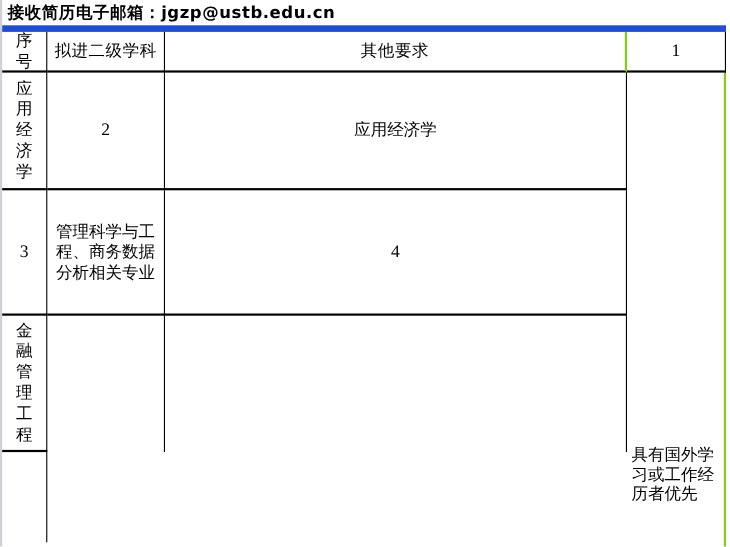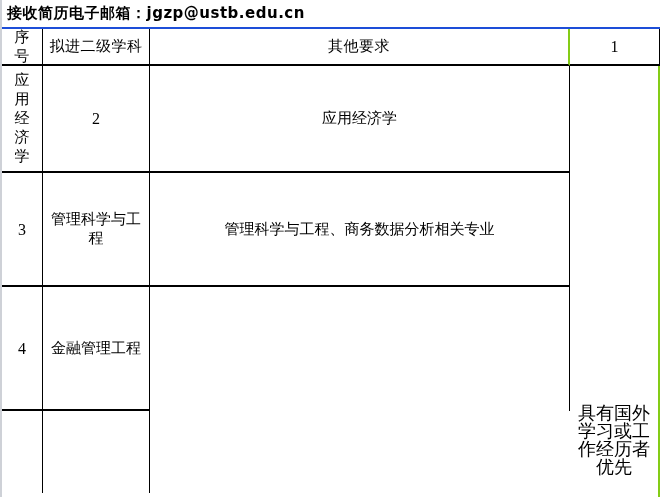--- a/index.html
+++ b/index.html
@@ -24,21 +24,21 @@
     height: 497px;
     background: #ced1d7;
   }
   .email-row {
     position: absolute;
     left: 2px;
     top: 0;
     width: 658px;
     height: 29px;
     box-sizing: border-box;
-    border-bottom: 2px solid #1d4ed8;
+    border-bottom: 6px solid #1d4ed8;
     display: flex;
     align-items: center;
     padding-left: 5px;
     font-size: 15px;
     font-weight: bold;
     letter-spacing: 0.5px;
     white-space: nowrap;
   }
   .tbl {
     position: absolute;
@@ -75,23 +75,23 @@
   }
   .merged {
     grid-column: 4;
     grid-row: 2 / span 5;
     display: block;
     padding: 338px 4px 0 4px;
     border-bottom: none;
   }
   .merged-text {
     display: block;
-    font-size: 18px;
+    font-size: 15px;
     line-height: 18px;
-    text-align: center;
+    text-align: left;
   }
   .cut {
     border-bottom: none;
   }
 </style>
 </head>
 <body>
 
 <div class="page">
 
@@ -111,21 +111,20 @@
       <span class="merged-text">具有国外学习或工作经历者优先</span>
     </div>
 
     <div class="cell num">1</div>
     <div class="cell">应用经济学</div>
 
     <div class="cell num">2</div>
     <div class="cell">应用经济学</div>
 
     <div class="cell num">3</div>
-    <div class="cell">管理科学与工程</div>
     <div class="cell">管理科学与工程、商务数据分析相关专业</div>
 
     <div class="cell num">4</div>
     <div class="cell">金融管理工程</div>
 
     <div class="cell cut"></div>
     <div class="cell cut"></div>
     <div class="cell cut"></div>
 
   </div>

